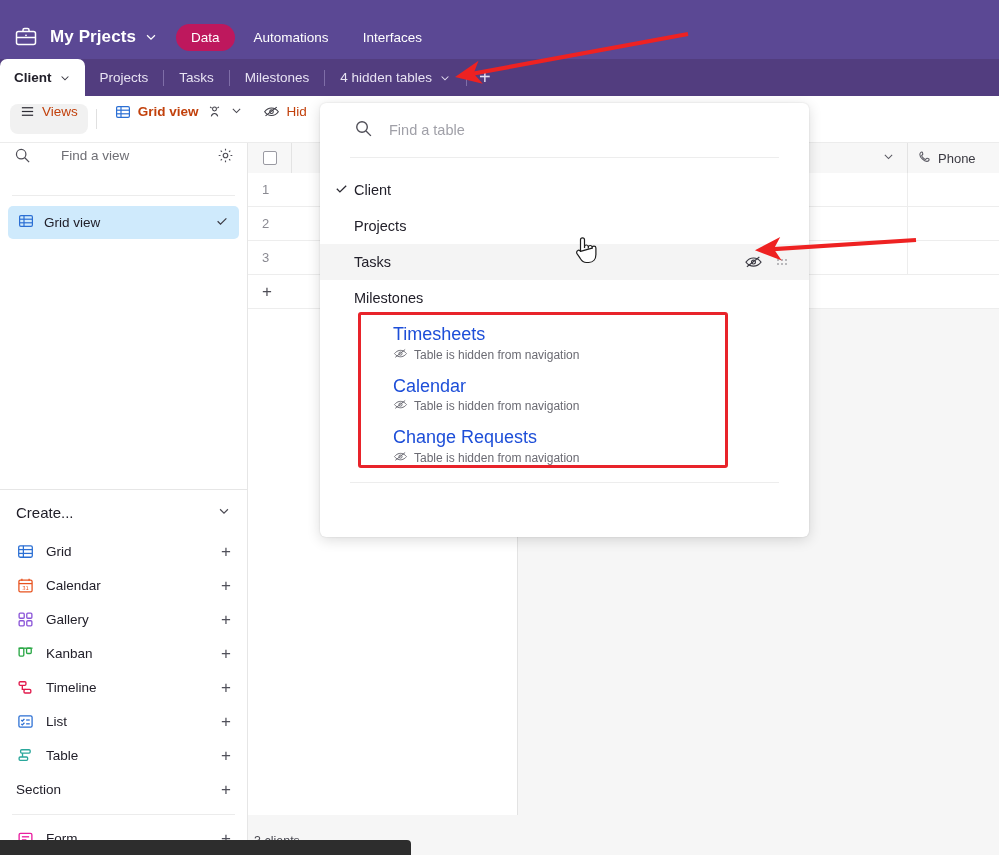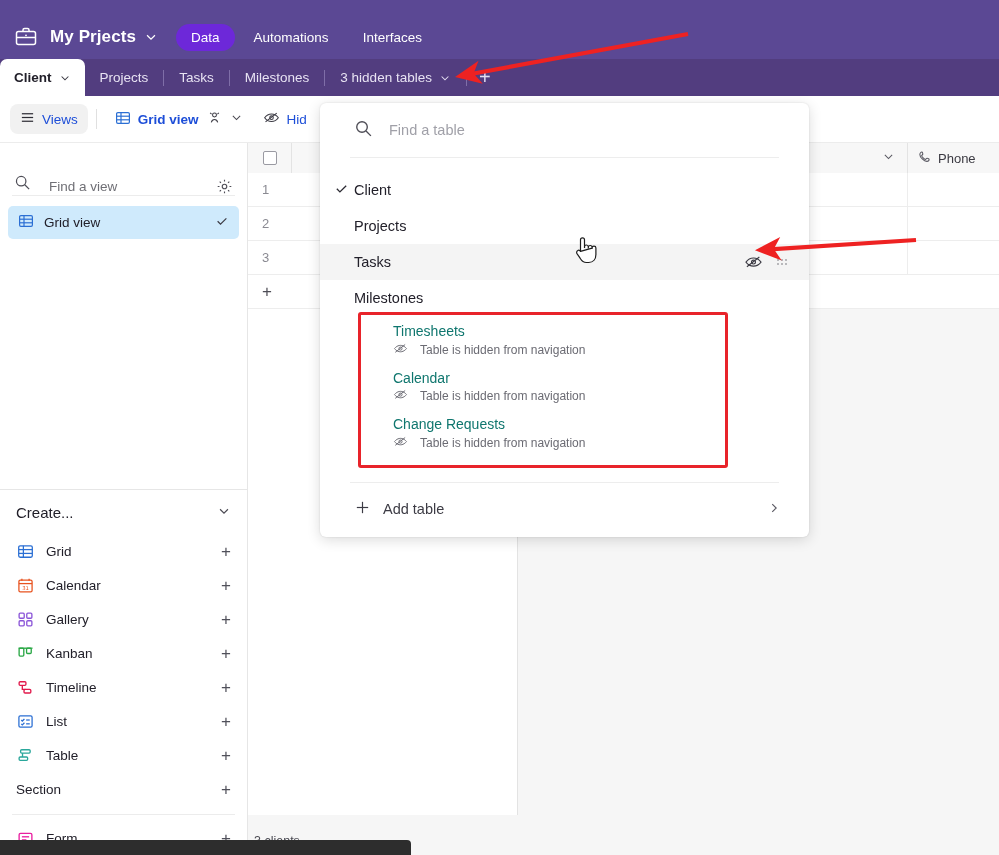--- a/index.html
+++ b/index.html
@@ -23,21 +23,21 @@
   .app-title {
     color:#ffffff; font-size:17px; font-weight:bold; letter-spacing:.1px;
     white-space:nowrap;
   }
   .title-chev { margin-left:8px; display:flex; align-items:center; }
   .topnav { display:flex; align-items:center; margin-left:18px; gap:4px; }
   .topnav-item {
     color:#ffffff; font-size:13.5px; padding:6px 15px; border-radius:15px;
     white-space:nowrap; cursor:pointer;
   }
-  .topnav-item.active { background:#6d28d9; }
+  .topnav-item.active { background:#be185d; }
 
   
   .tabbar {
     position:absolute; left:0; top:59px; width:999px; height:37px;
     background:#523d7f; display:flex; align-items:flex-end;
   }
   .tab {
     height:37px; display:flex; align-items:center; padding:0 15px;
     color:#e8e3f3; font-size:13.5px; white-space:nowrap; cursor:pointer;
   }
@@ -49,35 +49,35 @@
   .tab-plus { color:#e3ddf0; font-size:20px; padding:0 12px; height:37px;
               display:flex; align-items:center; cursor:pointer; }
 
   
   .toolbar {
     position:absolute; left:0; top:96px; width:999px; height:47px;
     background:#ffffff; display:flex; align-items:center; padding-left:10px;
     border-bottom:1px solid #ececec;
   }
   .tb-btn {
-    display:flex; align-items:center; gap:7px; height:30px; padding:0 10px;
-    border-radius:8px; font-size:13.5px; color:#1d4ed8; cursor:pointer;
+    display:flex; gap:7px; height:30px; padding:0 10px;
+    border-radius:8px; font-size:13.5px; color:#c2410c; cursor:pointer;
     white-space:nowrap;
   }
   .tb-btn.filled { background:#f1f1f1; }
   .tb-div { width:1px; height:20px; background:#e0e0e0; margin:0 8px; }
 
   
   .sidebar {
     position:absolute; left:0; top:143px; width:248px; height:712px;
     background:#ffffff; border-right:1px solid #e6e6e6;
     display:flex; flex-direction:column;
   }
   .find-view-row {
-    display:flex; align-items:flex-end; gap:16px; height:48px;
+    display:flex; align-items:flex-start; gap:28px; height:48px;
     padding:0 14px; margin-top:4px;
   }
   .find-view-input {
     border:none; outline:none; font-size:13.5px; color:#6f6f75;
     background:transparent; width:130px; font-family:"Liberation Sans", sans-serif;
   }
   .find-view-input::placeholder { color:#6f6f75; }
   .gear-wrap { margin-left:auto; cursor:pointer; display:flex; }
   .side-hr { height:1px; background:#ececec; margin:0 12px; }
   .view-item {
@@ -169,22 +169,22 @@
   .tbl-item .eye { margin-left:auto; display:flex; align-items:center; }
   .tbl-item .dots { margin-left:14px; width:10px; display:flex; flex-wrap:wrap;
                     gap:2px; opacity:.5; }
   .tbl-item .dots i { width:2px; height:2px; background:#55555d; border-radius:50%;
                       display:block; }
   .hidden-box {
     position:absolute; left:38px; top:209px; width:370px; height:156px;
     border:3px solid #e8232a; border-radius:3px; background:#fff;
     padding:8px 0 0 32px;
   }
-  .hid-name { font-size:14px; color:#0f766e; line-height:1.25; }
-  .hid-sub { display:flex; align-items:center; gap:12px; font-size:12px;
+  .hid-name { font-size:18px; color:#1d4ed8; line-height:1.25; }
+  .hid-sub { display:flex; align-items:center; gap:6px; font-size:12px;
              color:#6b6b73; margin-top:1px; margin-bottom:12px; }
   .popup-foot-hr { position:absolute; left:30px; top:379px; width:429px; height:1px;
                    background:#ededed; }
   .add-table {
     position:absolute; left:0; top:380px; width:489px; height:52px;
     display:flex; align-items:center; padding:0 28px 0 34px;
     font-size:14.5px; color:#3c3b44; gap:12px; cursor:pointer;
   }
   .add-table .arr { margin-left:auto; }
 
@@ -241,21 +241,21 @@
         </svg>
       </span>
     </div>
     <div class="tab">Projects</div>
     <div class="tabsep"></div>
     <div class="tab">Tasks</div>
     <div class="tabsep"></div>
     <div class="tab">Milestones</div>
     <div class="tabsep"></div>
     <div class="tab">
-      <span>3 hidden tables</span>
+      <span>4 hidden tables</span>
       <span style="margin-left:7px;display:flex">
         <svg width="12" height="12" viewBox="0 0 16 16" fill="none" stroke="#e3ddf0" stroke-width="1.4">
           <path d="M3.5 6 8 10.5 12.5 6"></path>
         </svg>
       </span>
     </div>
     <div class="tabsep"></div>
     <div class="tab-plus">+</div>
   </div>
 
@@ -601,34 +601,20 @@
               <circle cx="10" cy="8.6" r="2.1"></circle>
               <line x1="3" y1="13.6" x2="16.2" y2="3.2"></line>
             </svg>
           </span>
           <span>Table is hidden from navigation</span>
         </div>
       </div>
     </div>
 
     <div class="popup-foot-hr"></div>
-    <div class="add-table">
-      <span>
-        <svg width="17" height="17" viewBox="0 0 18 18" fill="none" stroke="#3c3b44" stroke-width="1.25">
-          <line x1="9" y1="3" x2="9" y2="15"></line>
-            <line x1="3" y1="9" x2="15" y2="9"></line>
-        </svg>
-      </span>
-      <span>Add table</span>
-      <span class="arr">
-        <svg width="14" height="14" viewBox="0 0 16 16" fill="none" stroke="#5a5962" stroke-width="1.3">
-          <path d="M6 3.5 10.5 8 6 12.5"></path>
-        </svg>
-      </span>
-    </div>
   </div>
 
   <span class="cursor">
     <svg width="30" height="34" viewBox="0 0 30 34" fill="#ffffff" stroke="#1d1d1d" stroke-width="1.2" stroke-linejoin="round">
       <path d="M8.5 16.5V4.8a2 2 0 0 1 4 0v8.2m0-1.1a1.9 1.9 0 0 1 3.8 0v1.3m0-.8a1.9 1.9 0 0 1 3.8 0v1.6m0-.9a1.9 1.9 0 0 1 3.8 0v6.4c0 4.6-2.6 8-7.2 8h-2.3c-3.4 0-4.6-1.5-6.3-4.3L5 18.6c-.7-1.2-.3-2.5.8-3.1 1-.6 2.1-.2 2.7.9z"></path>
     </svg>
   </span>
 
   <svg class="anno">
     <defs>

